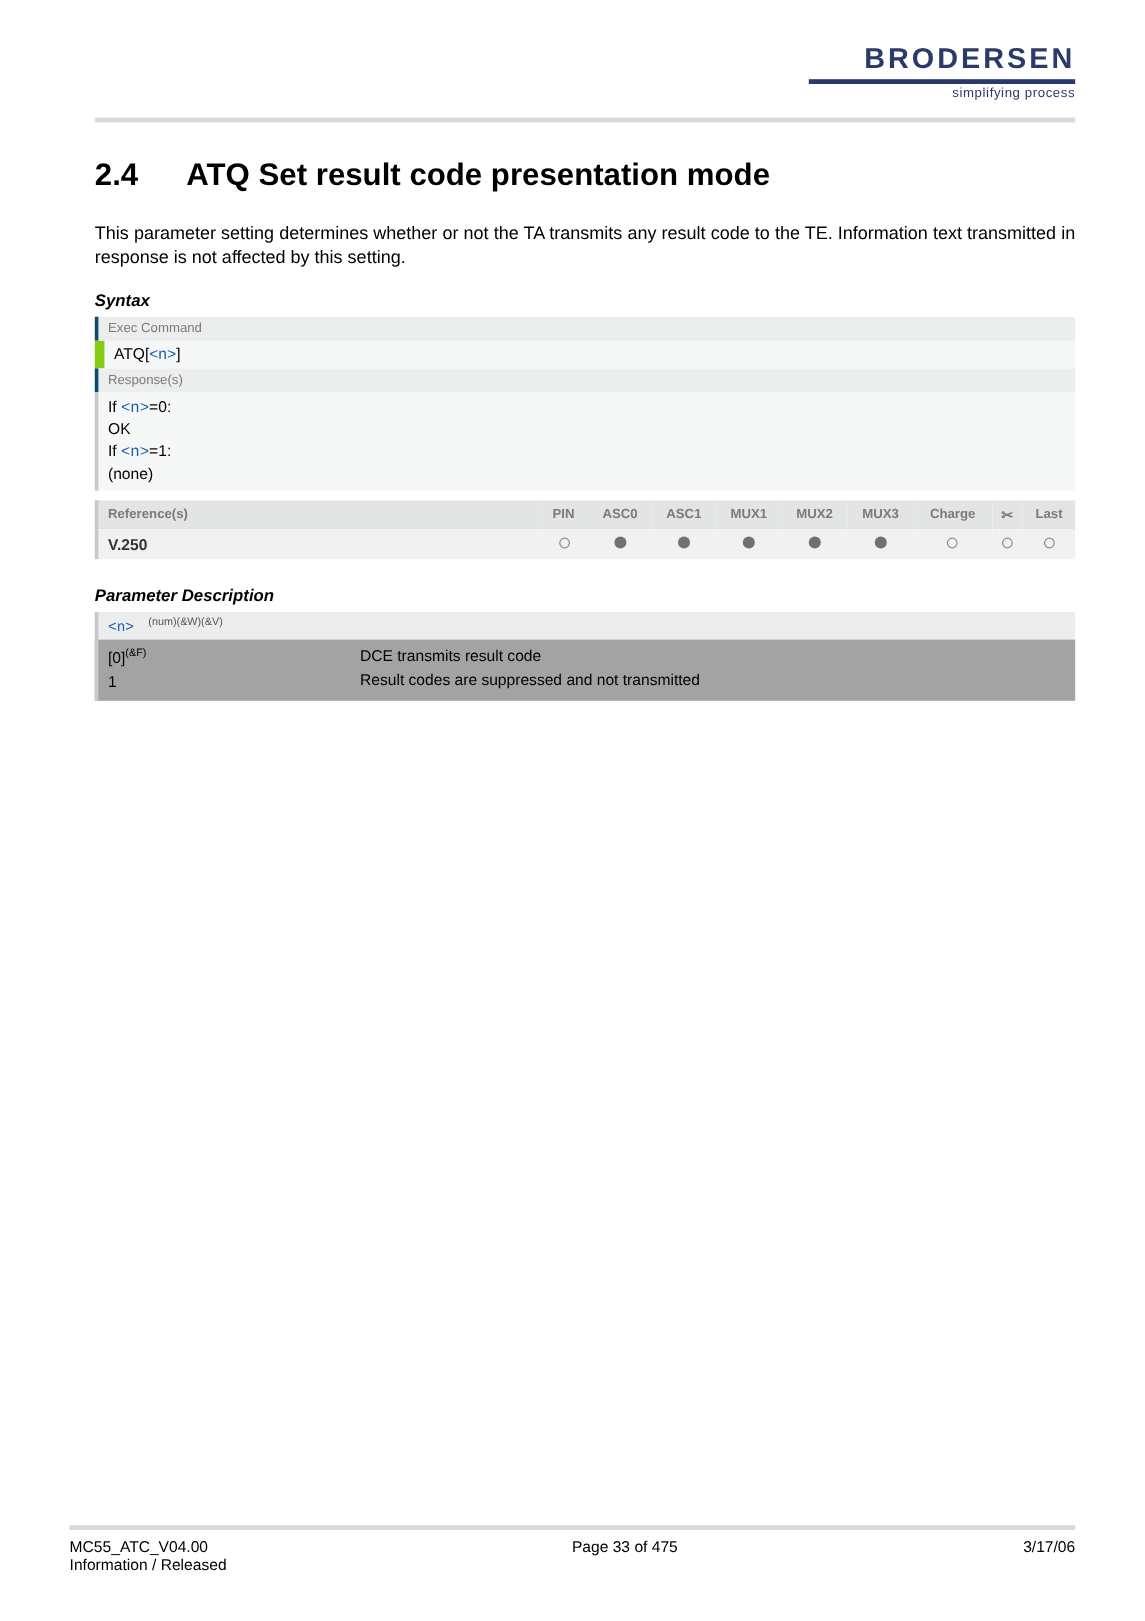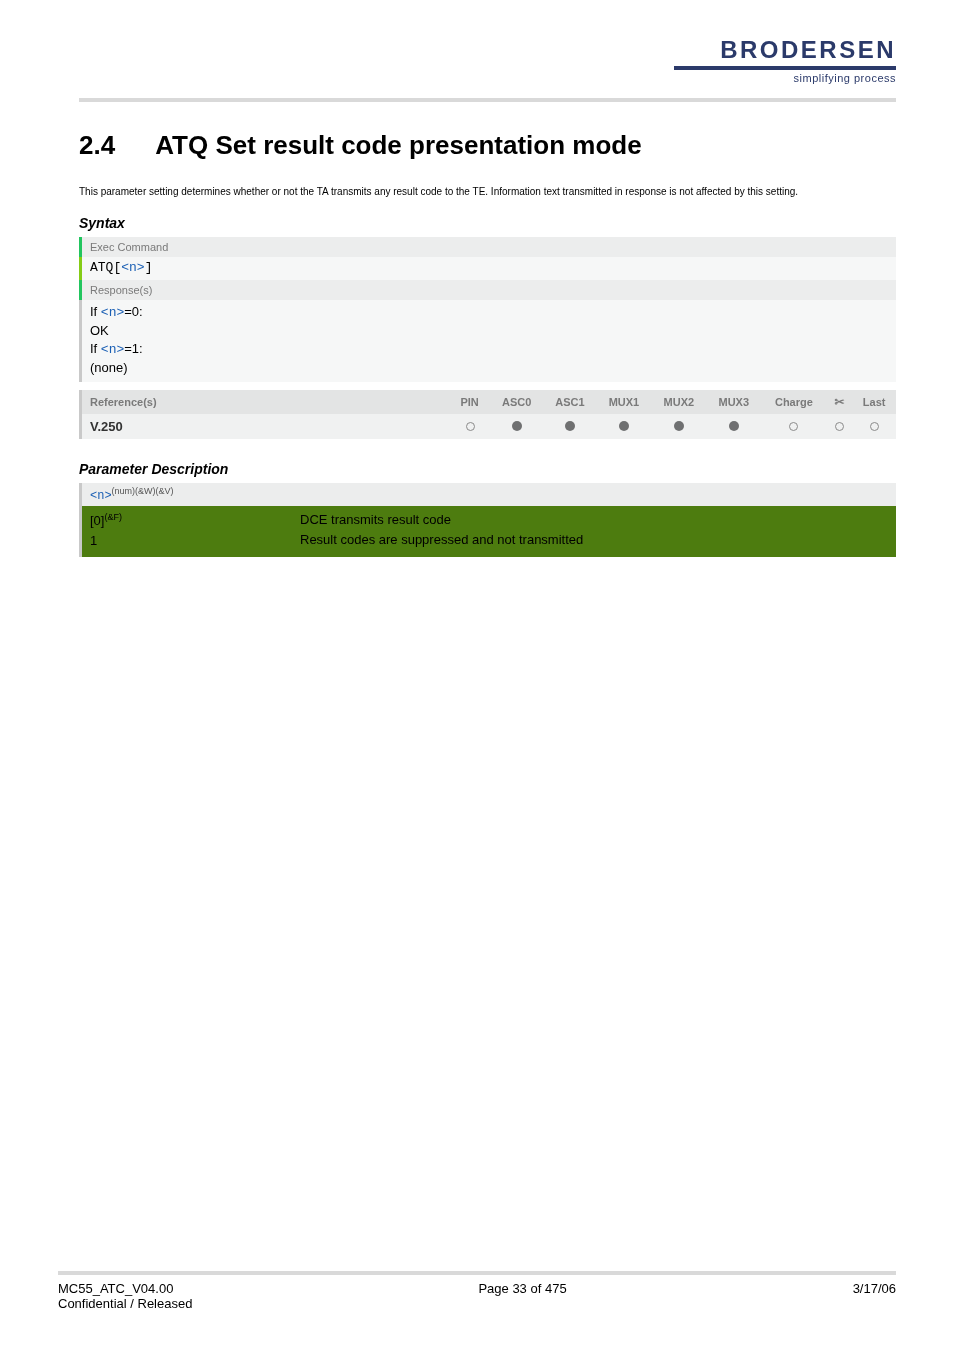--- a/index.html
+++ b/index.html
@@ -45,44 +45,44 @@
     margin-top: 14px;
     margin-bottom: 28px;
   }
   h2.section-title {
     font-size: 26px;
     font-weight: bold;
     margin-bottom: 24px;
   }
   h2.section-title .num { display:inline-block; width:70px; }
   p.body-text {
-    font-size: 10px;
+    font-size: 15px;
     line-height: 1.35;
     text-align: justify;
     margin-bottom: 16px;
   }
   .sub-heading {
     font-weight: bold;
     font-style: italic;
     font-size: 14px;
     margin-bottom: 6px;
   }
   .syntax-block { margin-bottom: 22px; }
   .gray-label-row {
     background: #eceded;
     color: #7a7a7a;
     font-size: 11px;
     padding: 4px 8px;
-    border-left: 3px solid #22c55e;
+    border-left: 3px solid #0c4a6e;
   }
   .code-row {
     background: #f6f7f7;
     padding: 3px 8px 5px 8px;
-    border-left: 3px solid #84cc16;
-    font-family: Liberation Mono, monospace;
+    border-left: 8px solid #84cc16;
+    font-family: Liberation Sans, sans-serif;
     font-size: 13px;
   }
   .code-row .kw { color: #000; }
   .code-row .param { color: #1a5fb4; }
   .resp-row {
     background: #f6f7f7;
     padding: 3px 8px 5px 8px;
     border-left: 3px solid #c9c9c9;
     font-size: 13px;
     line-height: 1.4;
@@ -113,23 +113,23 @@
   }
   .param-desc-block { margin-top: 4px; }
   .param-tag-row {
     background: #eceded;
     padding: 3px 8px;
     border-left: 3px solid #c9c9c9;
     font-size: 11px;
     color: #555;
   }
   .param-tag-row .param { color: #1a5fb4; font-family: "Courier New", monospace; font-size: 12px; }
-  .param-tag-row sup { font-size: 9px; color:#555; }
+  .param-tag-row sup { font-size: 9px; color:#555;margin-left:12px; }
   .param-values {
-    background: #4d7c0f;
+    background: #a3a3a3;
     border-left: 3px solid #c9c9c9;
     padding: 4px 8px 6px 8px;
     font-size: 13px;
   }
   .param-values table { width:100%; border-collapse: collapse; }
   .param-values td { padding: 2px 0; vertical-align: top; }
   .param-values td.key { width: 210px; }
   .param-values sup { font-size: 9px; }
   .footer {
     position: absolute;
@@ -243,18 +243,18 @@
     </div>
   </div>
 
 </div>
 
 <div class="footer">
   <div class="footer-rule"></div>
   <div class="footer-row">
     <div class="left">
       <div>MC55_ATC_V04.00</div>
-      <div>Confidential / Released</div>
+      <div>Information / Released</div>
     </div>
     <div class="center">Page 33 of 475</div>
     <div class="right">3/17/06</div>
   </div>
 </div>
 
 </body></html>

